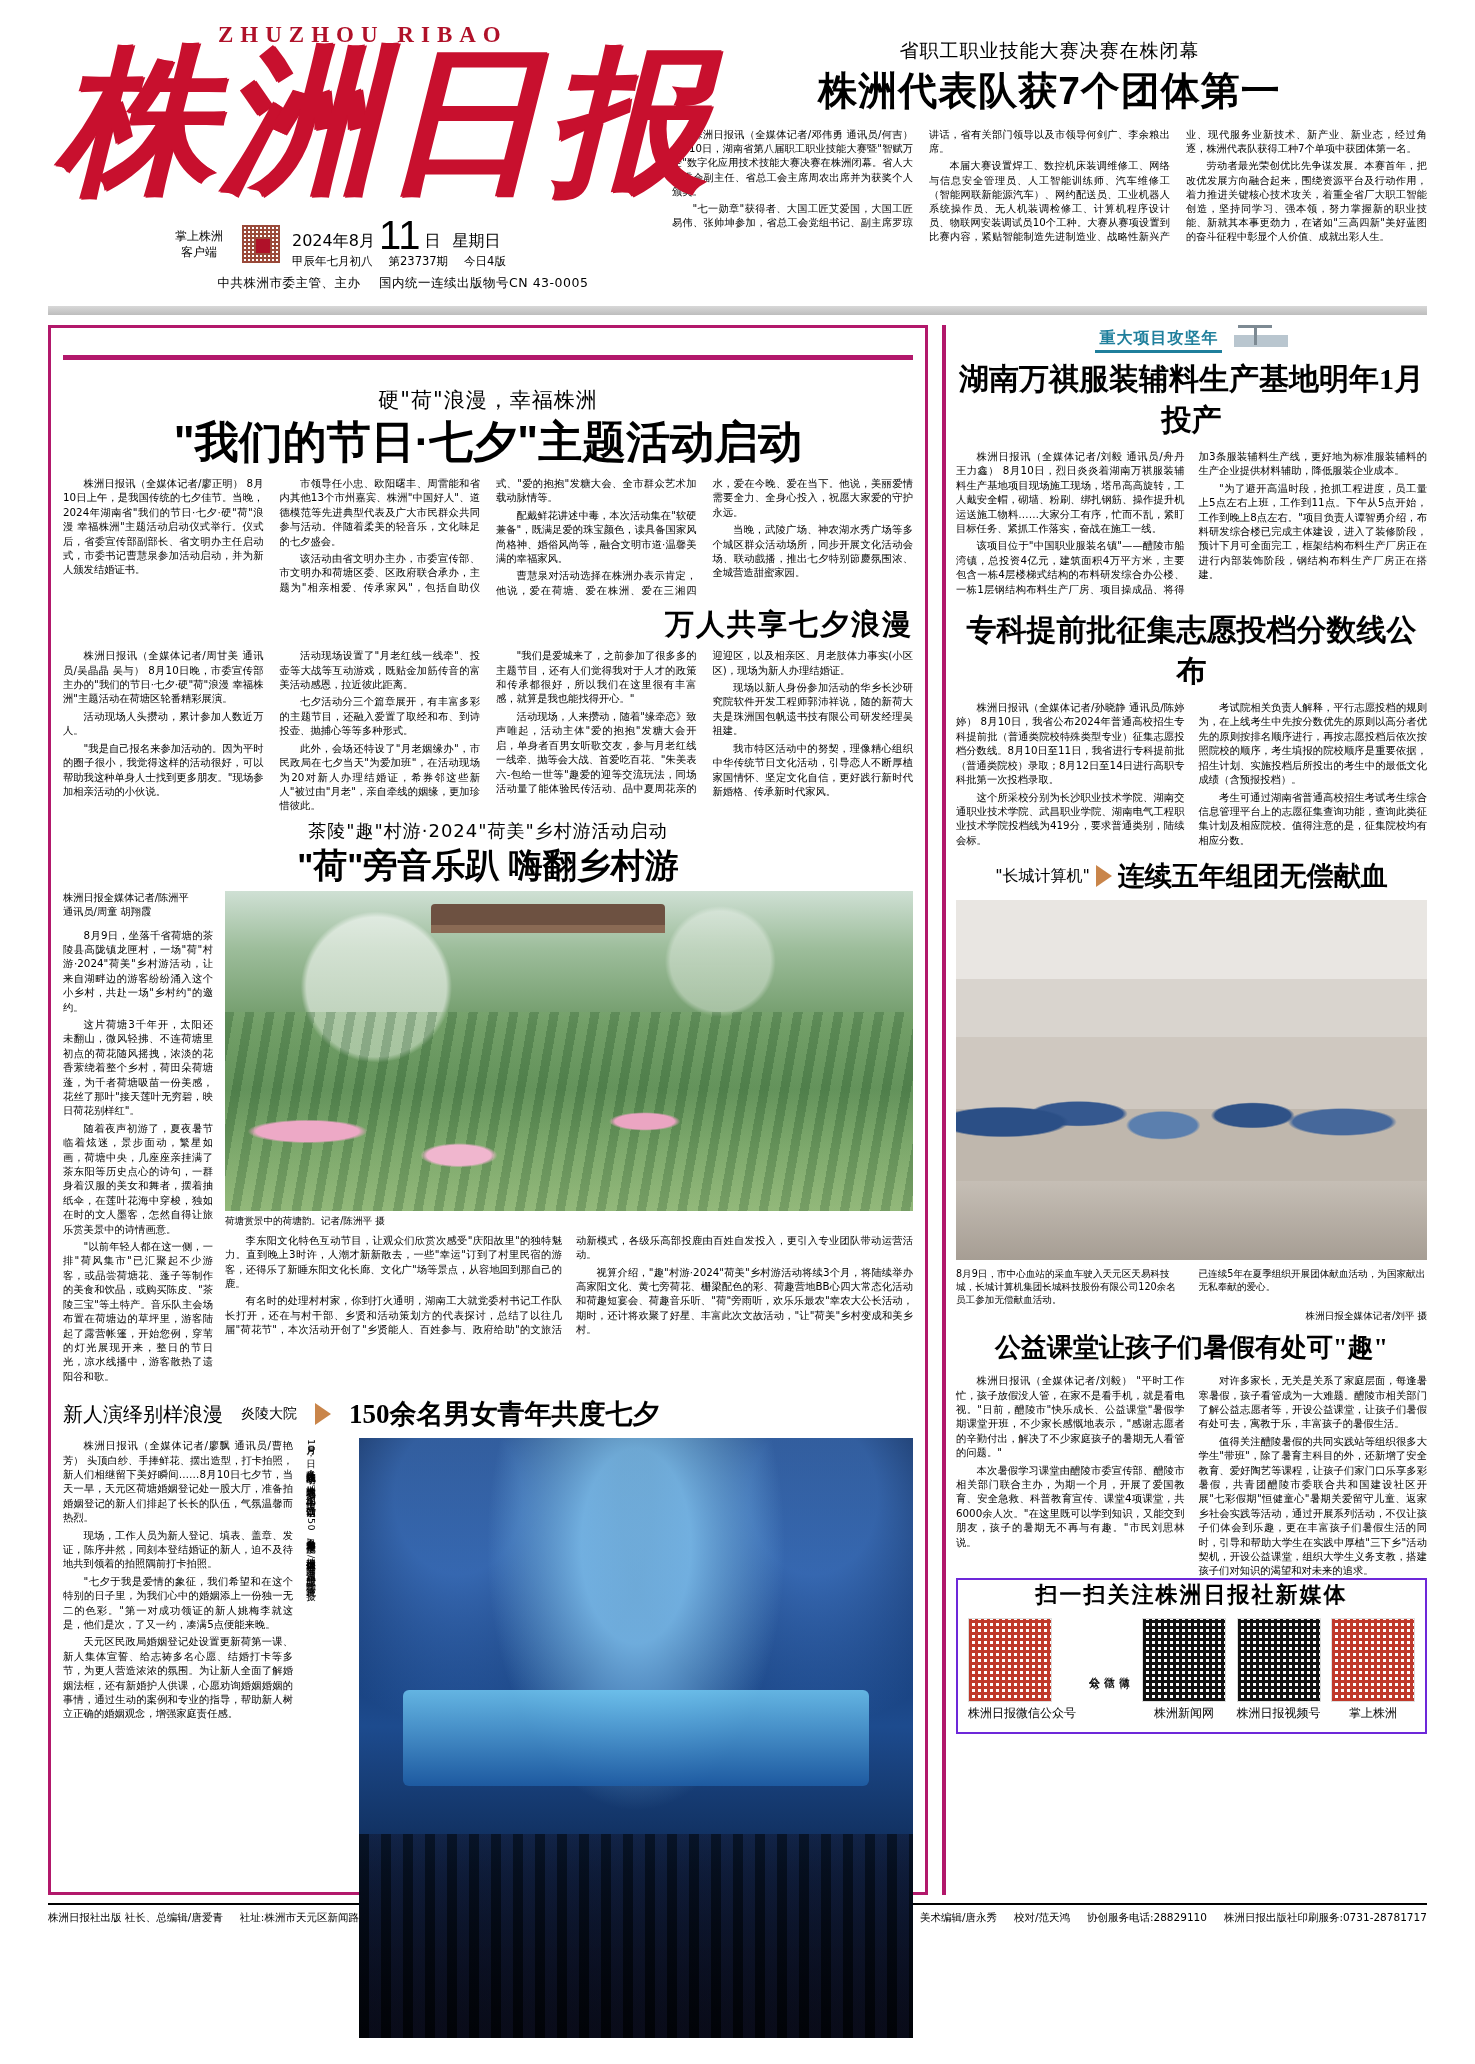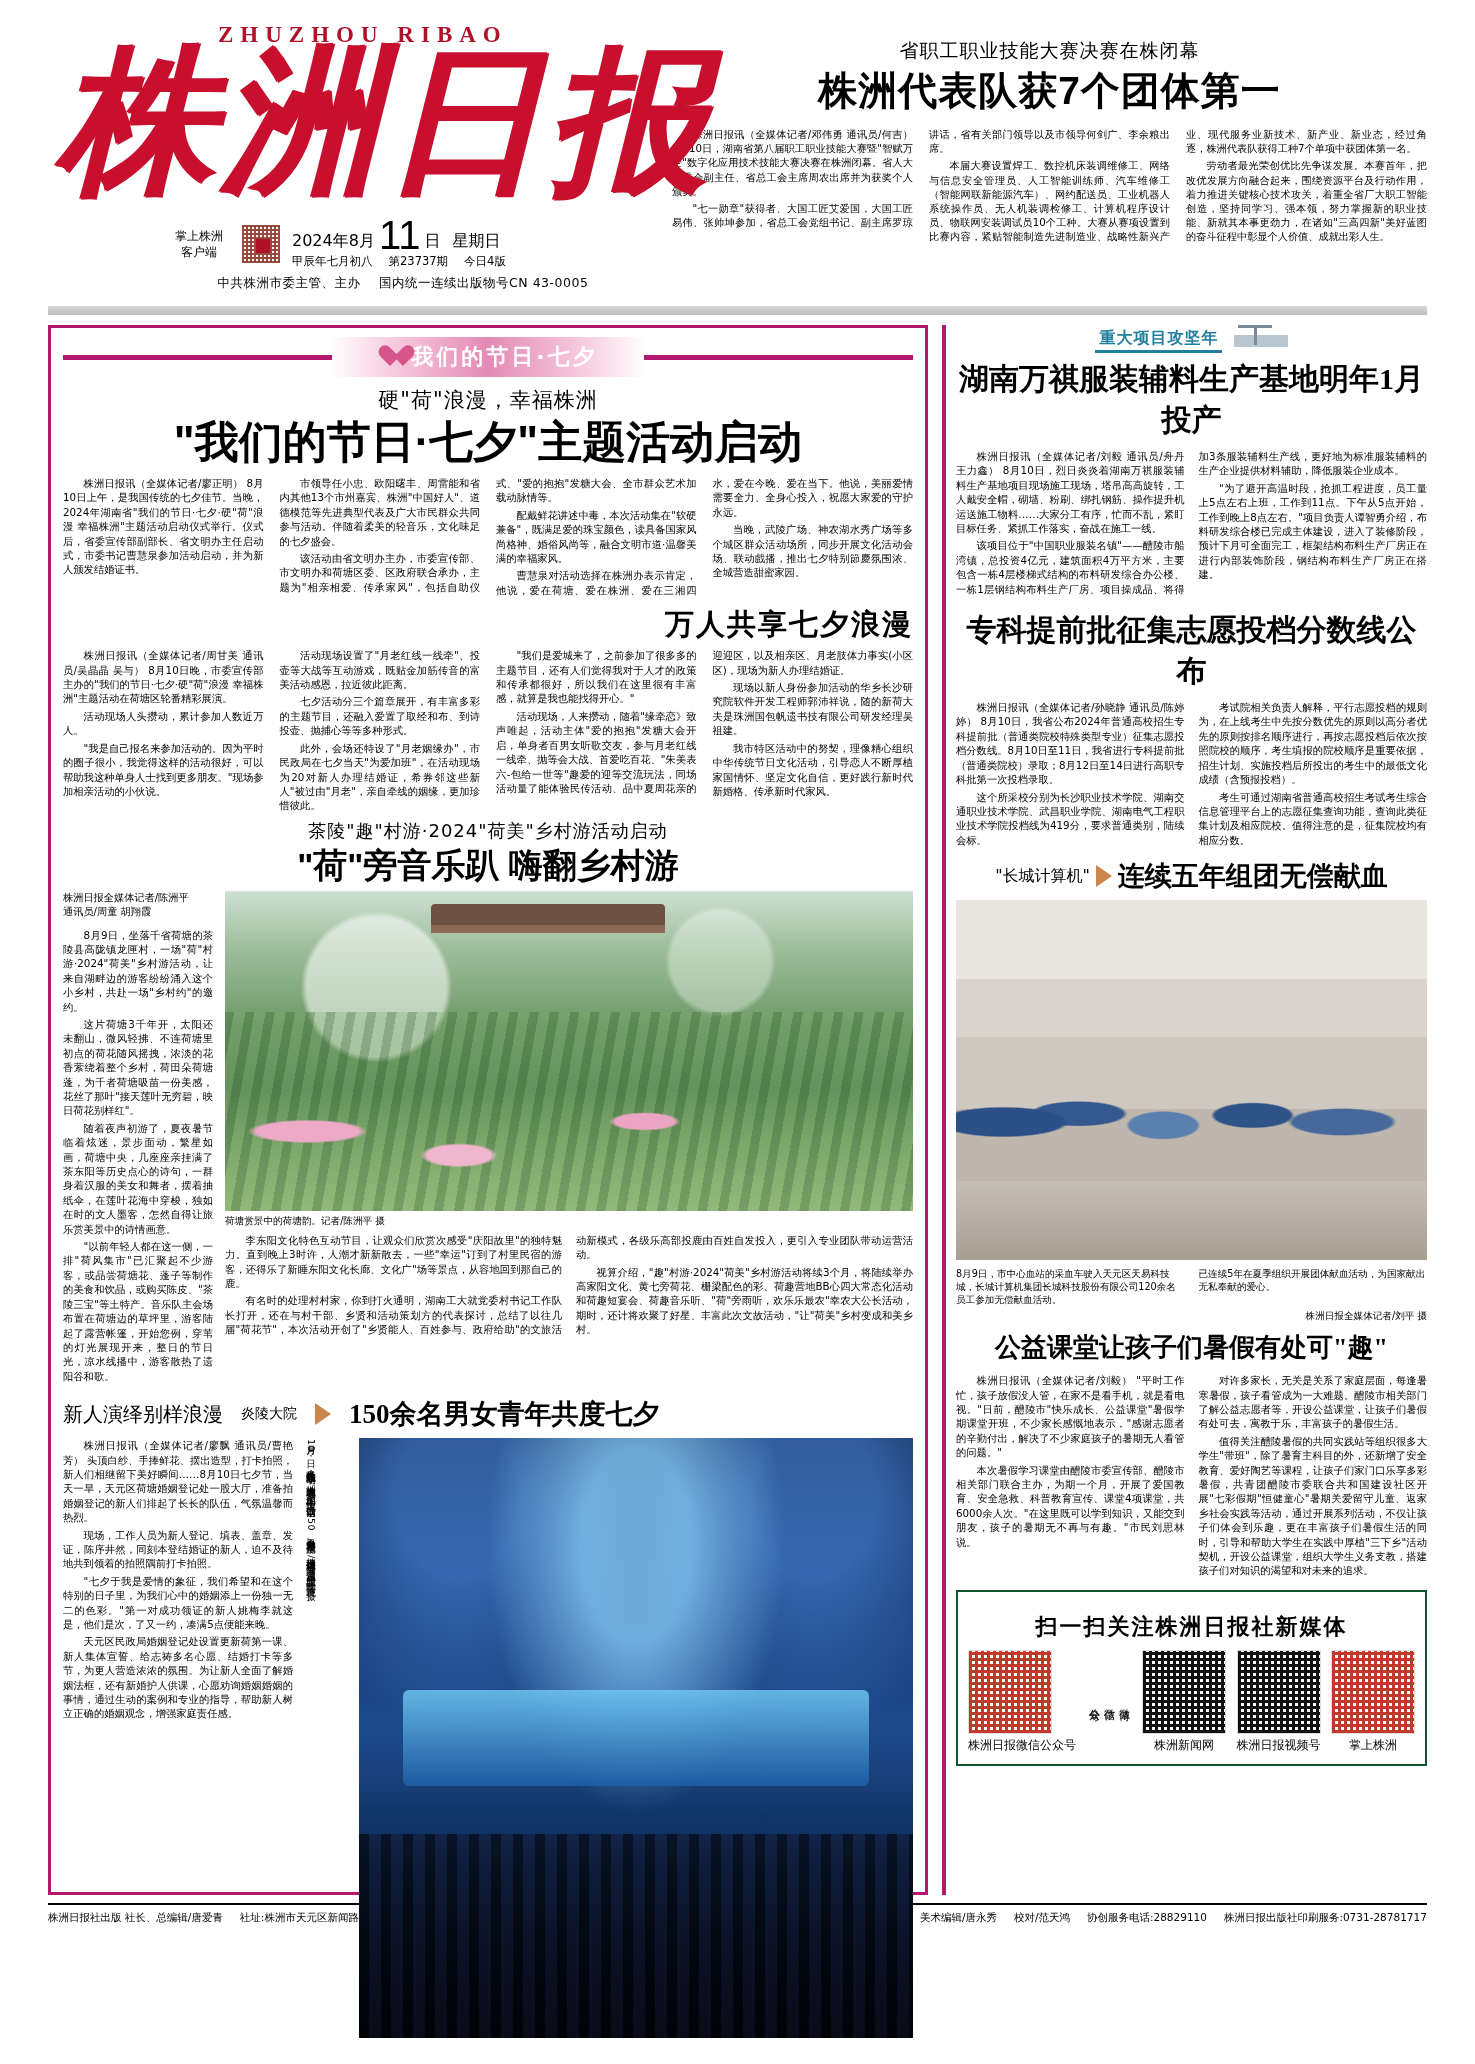--- a/index.html
+++ b/index.html
@@ -183,21 +183,21 @@
   .tri { width:0; height:0; border-top:11px solid transparent; border-bottom:11px solid transparent; border-left:16px solid #c9854a; }
   .kicker-main { font-size:27px; font-weight:700; font-family:"Liberation Serif",serif; }
 
   
   .bl-row { display:flex; align-items:center; gap:18px; margin:10px 0 6px 0; }
   .bl-title { font-size:20px; font-weight:400; font-family:"Liberation Serif",serif; white-space:nowrap; }
   .bl-tag { font-size:14px; white-space:nowrap; }
   .bl-main { font-size:27px; font-weight:700; font-family:"Liberation Serif",serif; white-space:nowrap; }
 
   
-  .qr-box { border:2px solid #14532d; margin-top:12px; padding:20px 10px 10px 10px; }
+  .qr-box { border:2px solid #6d28d9; padding:0 10px 10px 10px; }
   .qr-box-title { text-align:center; font-size:22px; font-weight:700; font-family:"Liberation Serif",serif; letter-spacing:2px; margin-bottom:8px; }
   .qr-row { display:flex; justify-content:space-between; align-items:center; gap:6px; }
   .qr-item { text-align:center; }
   .qr-img { width:84px; height:84px; border:1px solid #ddd;
     background:
       repeating-linear-gradient(0deg,#111 0 3px,transparent 3px 6px),
       repeating-linear-gradient(90deg,#111 0 3px,transparent 3px 6px), #fff;
   }
   .qr-img.red { background:
       repeating-linear-gradient(0deg,#c0392b 0 3px,transparent 3px 6px),
@@ -259,24 +259,20 @@
   </div>
 
   <div class="divider-bar"></div>
 
   <div class="body-grid">
 
     <div class="left-pane">
 
       <div class="fest-banner">
         <div class="fest-line"></div>
-        <div class="fest-center">
-          <div class="heart"></div>
-          <div class="fest-title">我们的节日·七夕</div>
-        </div>
         <div class="fest-line"></div>
       </div>
 
       <div class="lede-kicker">硬"荷"浪漫，幸福株洲</div>
       <div class="lede-head">"我们的节日·七夕"主题活动启动</div>
 
       <div class="c4">
         <p>株洲日报讯（全媒体记者/廖正明） 8月10日上午，是我国传统的七夕佳节。当晚，2024年湖南省"我们的节日·七夕·硬"荷"浪漫 幸福株洲"主题活动启动仪式举行。仪式后，省委宣传部副部长、省文明办主任启动式，市委书记曹慧泉参加活动启动，并为新人颁发结婚证书。</p>
         <p>市领导任小忠、欧阳曙丰、周雷能和省内其他13个市州嘉宾、株洲"中国好人"、道德模范等先进典型代表及广大市民群众共同参与活动。伴随着柔美的轻音乐，文化味足的七夕盛会。</p>
         <p>该活动由省文明办主办，市委宣传部、市文明办和荷塘区委、区政府联合承办，主题为"相亲相爱、传承家风"，包括自助仪式、"爱的抱抱"发糖大会、全市群众艺术加载动脉情等。</p>

